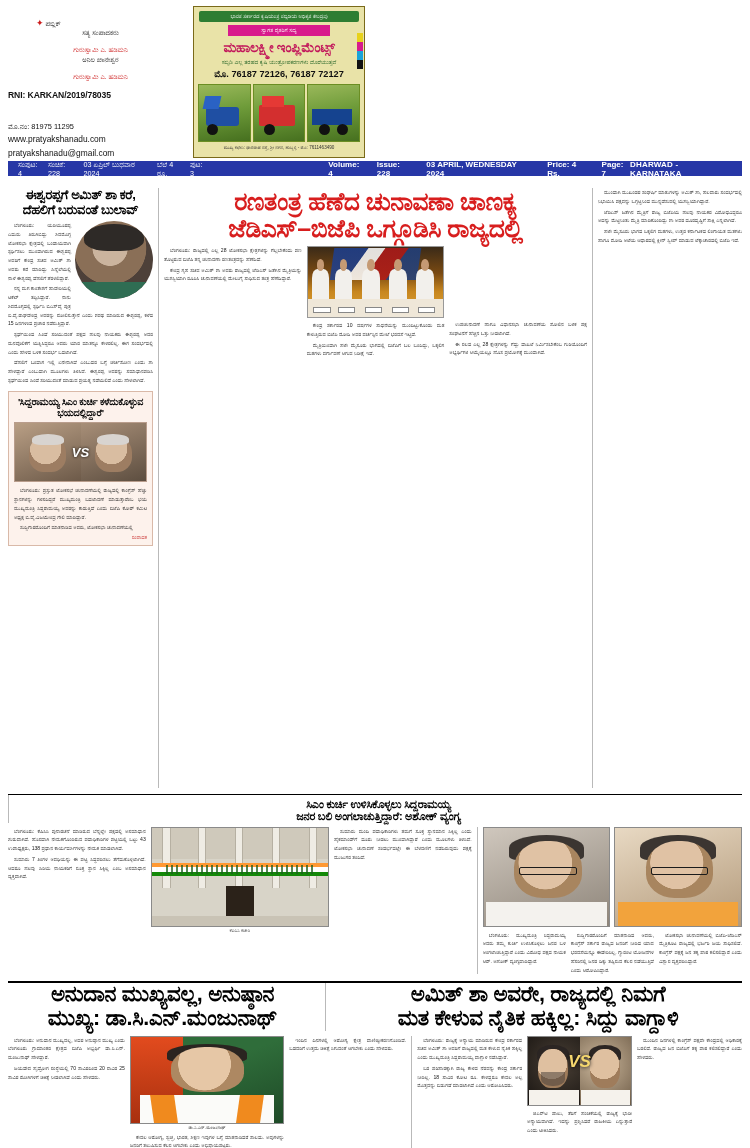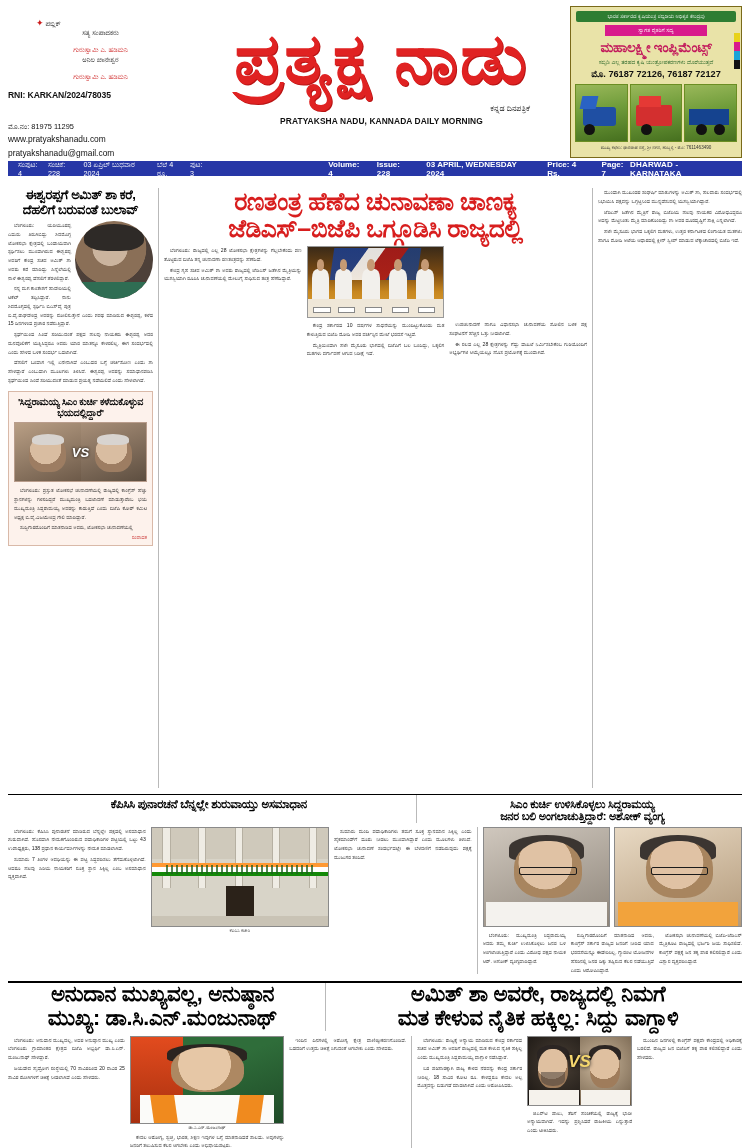--- a/index.html
+++ b/index.html
@@ -195,33 +195,28 @@
 
     <div class="mast-left">
       <div class="bullet-line">
         <span class="dot">✦</span>
         <span>ಪಬ್ಲಿಕ್</span>
       </div>
       <div class="blk-kn">ಸತ್ಯ ಸಂಪಾದಕರು</div>
       <div class="red-kn">ಗುರುಸ್ವಾಮಿ ಎ. ಹಡಿಮನಿ</div>
       <div class="blk-kn">ಅನಿಲ ಖಾನೇಶ್ವರ</div>
       <div class="red-kn">ಗುರುಸ್ವಾಮಿ ಎ. ಹಡಿಮನಿ</div>
-      <div class="rni">RNI: KARKAN/2024/78035</div>
+      <div class="rni">RNI: KARKAN/2019/78035</div>
       <div class="contact">
         <div class="kn">ಮೊ.ನಂ: 81975 11295</div>
         <div>www.pratyakshanadu.com</div>
         <div>pratyakshanadu@gmail.com</div>
       </div>
     </div>
 
-    <div class="mast-center">
-      <div class="logo">ಪ್ರತ್ಯಕ್ಷ ನಾಡು</div>
-      <div class="logo-sub-kn">ಕನ್ನಡ ದಿನಪತ್ರಿಕೆ</div>
-      <div class="logo-sub-en">PRATYAKSHA NADU, KANNADA DAILY MORNING</div>
-    </div>
 
     <div class="mast-ad">
       <div class="ad-band">ಭಾರತ ಸರ್ಕಾರದ ಕೃಷಿಯಂತ್ರ ಸಬ್ಸಿಡಿಯ ಅಧಿಕೃತ ಕೇಂದ್ರವು</div>
       <div class="ad-pink">ಸ್ವಾಗತ ರೈತರಿಗೆ ಸದ್ಯ</div>
       <div class="ad-title">ಮಹಾಲಕ್ಷ್ಮೀ ಇಂಪ್ಲಿಮೆಂಟ್ಸ್</div>
       <div class="ad-sub">ಸಬ್ಸಿಡಿ ಎಲ್ಲ ತರಹದ ಕೃಷಿ ಯಂತ್ರೋಪಕರಣಗಳು ದೊರೆಯುತ್ತವೆ</div>
       <div class="ad-phone">ಮೊ. 76187 72126, 76187 72127</div>
       <div class="ad-imgs">
         <div class="ad-img">
             <i class="machine-blue"></i>
@@ -339,23 +334,20 @@
       <p>ಮುಂದಾಗಿ ಮುಖಂಡರ ಸಂಘರ್ಷಿ ಮಾತುಗಳನ್ನು ಅಮಿತ್ ಶಾ, ಹಲವಾರು ಸಂದರ್ಭದಲ್ಲಿ ನಿಭಾಯಿಸಿ ಪಕ್ಷವನ್ನು ಒಗ್ಗಟ್ಟಿನಿಂದ ಮುನ್ನಡೆಸುವಲ್ಲಿ ಯಶಸ್ವಿಯಾಗಿದ್ದಾರೆ.</p>
       <p>ಜೆಡಿಎಸ್ ಜತೆಗಿನ ಮೈತ್ರಿಗೆ ರಾಜ್ಯ ಬಿಜೆಪಿಯ ಹಲವು ನಾಯಕರ ವಿರೋಧವಿದ್ದರೂ ಅದನ್ನು ಮೆಟ್ಟಿನಿಂತು ಮೈತ್ರಿ ಮಾಡಿಕೊಂಡಿದ್ದು ಶಾ ಅವರ ದೂರದೃಷ್ಟಿಗೆ ಸಾಕ್ಷಿ ಎನ್ನಲಾಗಿದೆ.</p>
       <p>ಹಳೇ ಮೈಸೂರು ಭಾಗದ ಒಕ್ಕಲಿಗ ಮತಗಳು, ಉತ್ತರ ಕರ್ನಾಟಕದ ಲಿಂಗಾಯತ ಮತಗಳು ಹಾಗೂ ಮೋದಿ ಅಲೆಯ ಆಧಾರದಲ್ಲಿ ಕ್ಲೀನ್ ಸ್ವೀಪ್ ಮಾಡುವ ಲೆಕ್ಕಾಚಾರದಲ್ಲಿ ಬಿಜೆಪಿ ಇದೆ.</p>
     </div>
   </div>
 
   <div class="mid-region">
     <div class="rule"></div>
 
     <div class="mid-heads">
-      <div class="mid-h-left">
-        <div class="hl-blk mid-head-1">ಕೆಪಿಸಿಸಿ ಪುನಾರಚನೆ ಬೆನ್ನಲ್ಲೇ ಶುರುವಾಯ್ತು ಅಸಮಾಧಾನ</div>
-      </div>
       <div class="mid-h-right vrule">
         <div class="hl-blk mid-head-2a">ಸಿಎಂ ಕುರ್ಚಿ ಉಳಿಸಿಕೊಳ್ಳಲು ಸಿದ್ದರಾಮಯ್ಯ</div>
         <div class="hl-blk mid-head-2b">ಜನರ ಬಲಿ ಅಂಗಲಾಚುತ್ತಿದ್ದಾರೆ: ಅಶೋಕ್ ವ್ಯಂಗ್ಯ</div>
       </div>
     </div>
 
     <div class="mid-body">
       <div style="flex:0.85; padding-right:5px;" class="kn-body">
         <p>ಬೆಂಗಳೂರು: ಕೆಪಿಸಿಸಿ ಪುನಾರಚನೆ ಮಾಡಿರುವ ಬೆನ್ನಲ್ಲೇ ಪಕ್ಷದಲ್ಲಿ ಅಸಮಾಧಾನ ಶುರುವಾಗಿದೆ. ಹೊಸದಾಗಿ ನೇಮಕಗೊಂಡಿರುವ ಪದಾಧಿಕಾರಿಗಳ ಪಟ್ಟಿಯಲ್ಲಿ ಒಟ್ಟು 43 ಉಪಾಧ್ಯಕ್ಷರು, 138 ಪ್ರಧಾನ ಕಾರ್ಯದರ್ಶಿಗಳನ್ನು ನೇಮಕ ಮಾಡಲಾಗಿದೆ.</p>
         <p>ಸುಮಾರು 7 ತಿಂಗಳ ಅವಧಿಯನ್ನು ಈ ಪಟ್ಟಿ ಸಿದ್ಧಪಡಿಸಲು ತೆಗೆದುಕೊಳ್ಳಲಾಗಿದೆ. ಆದರೂ ಹಲವು ಹಿರಿಯ ನಾಯಕರಿಗೆ ಸೂಕ್ತ ಸ್ಥಾನ ಸಿಕ್ಕಿಲ್ಲ ಎಂಬ ಅಸಮಾಧಾನ ವ್ಯಕ್ತವಾಗಿದೆ.</p>

